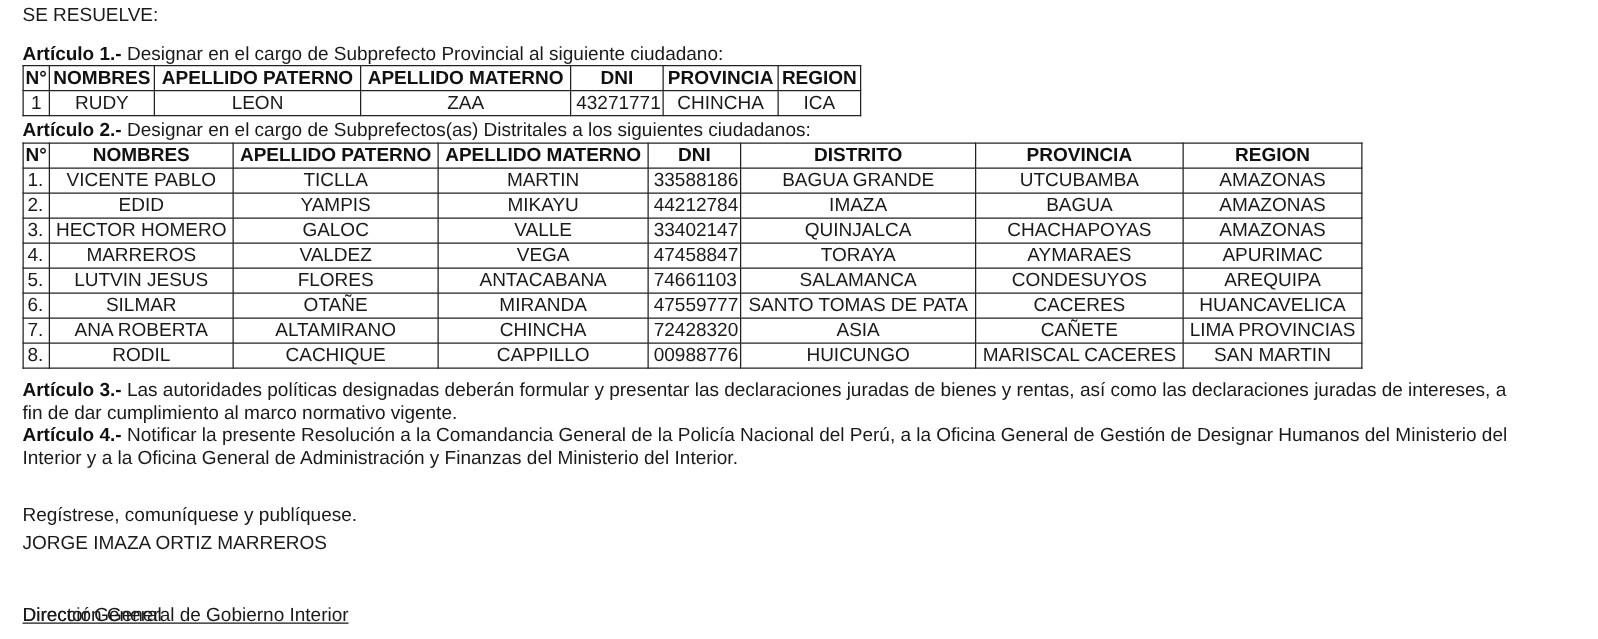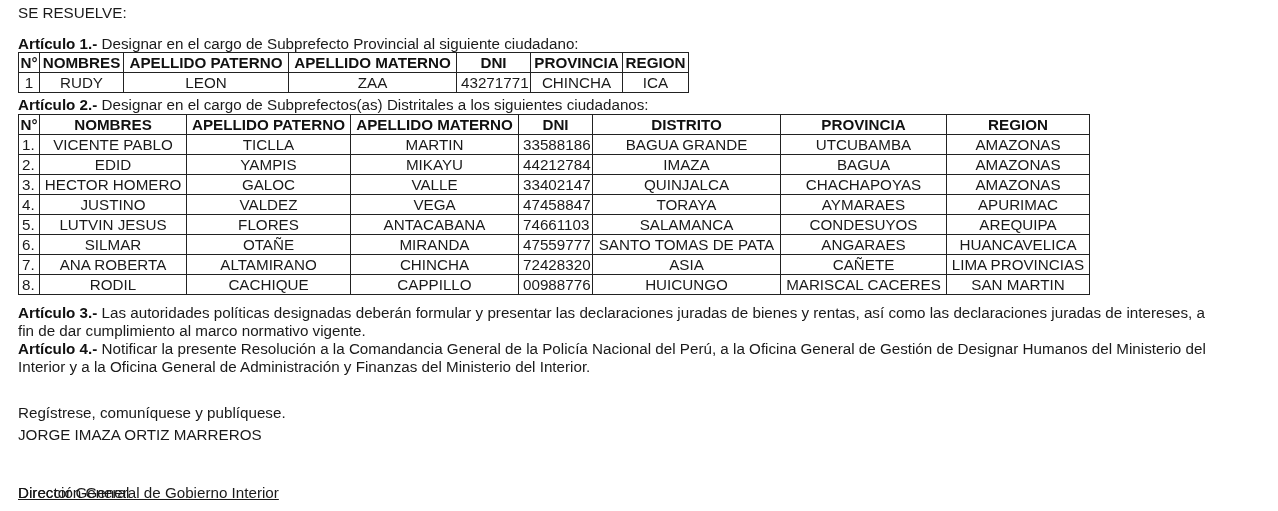--- a/index.html
+++ b/index.html
@@ -113,21 +113,21 @@
         <td>HECTOR HOMERO</td>
         <td>GALOC</td>
         <td>VALLE</td>
         <td class="dni">33402147</td>
         <td>QUINJALCA</td>
         <td>CHACHAPOYAS</td>
         <td>AMAZONAS</td>
       </tr>
       <tr>
         <td class="num">4.</td>
-        <td>JUSTINO</td>
+        <td>MARREROS</td>
         <td>VALDEZ</td>
         <td>VEGA</td>
         <td class="dni">47458847</td>
         <td>TORAYA</td>
         <td>AYMARAES</td>
         <td>APURIMAC</td>
       </tr>
       <tr>
         <td class="num">5.</td>
         <td>LUTVIN JESUS</td>
@@ -138,21 +138,21 @@
         <td>CONDESUYOS</td>
         <td>AREQUIPA</td>
       </tr>
       <tr>
         <td class="num">6.</td>
         <td>SILMAR</td>
         <td>OTAÑE</td>
         <td>MIRANDA</td>
         <td class="dni">47559777</td>
         <td>SANTO TOMAS DE PATA</td>
-        <td>ANGARAES</td>
+        <td>CACERES</td>
         <td>HUANCAVELICA</td>
       </tr>
       <tr>
         <td class="num">7.</td>
         <td>ANA ROBERTA</td>
         <td>ALTAMIRANO</td>
         <td>CHINCHA</td>
         <td class="dni">72428320</td>
         <td>ASIA</td>
         <td>CAÑETE</td>

